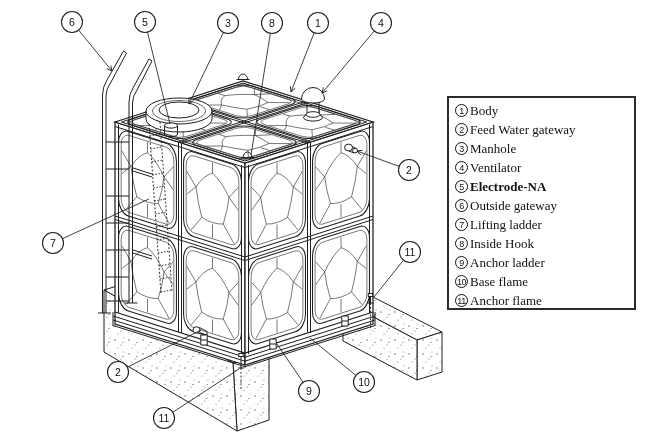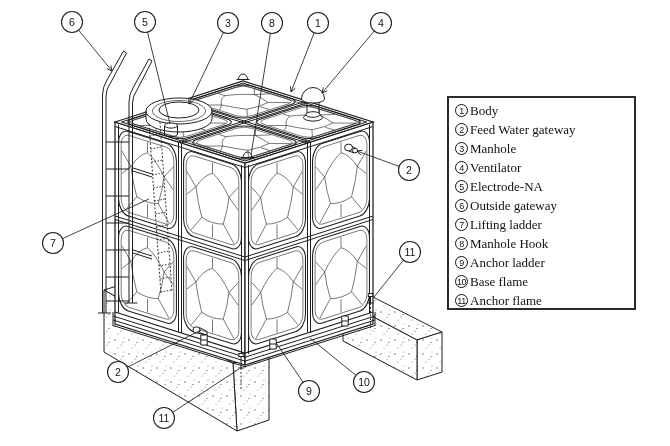--- a/index.html
+++ b/index.html
@@ -22,21 +22,21 @@
   .callout-num{font-family:"Liberation Sans",sans-serif;font-size:10.5px;fill:#111;text-anchor:middle;}
 
   
   .legend{position:absolute;left:447px;top:96px;width:189px;height:214px;background:#fff;
           border:2px solid #2b2b2b;box-sizing:border-box;padding:3px 0 0 6px;}
   .legend-item{height:19px;display:flex;align-items:center;white-space:nowrap;
                font-family:"Liberation Serif",serif;font-size:13px;color:#111;}
   .legend-item .num{flex:0 0 auto;width:13px;height:13px;border:1px solid #111;border-radius:50%;
                font-family:"Liberation Sans",sans-serif;font-size:9px;line-height:13px;
                text-align:center;margin-right:2px;letter-spacing:-0.5px;box-sizing:border-box;}
-  .legend-item.bold .lbl{font-weight:400;}
+  .legend-item.bold .lbl{font-weight:700;}
 </style>
 </head>
 <body>
 
 <div class="stage">
 
 <svg width="670" height="446" viewBox="0 0 670 446">
   <defs>
     <pattern id="stipple" width="14" height="14" patternUnits="userSpaceOnUse">
       <rect width="14" height="14" fill="#ffffff"></rect>
@@ -275,21 +275,21 @@
       <div class="legend-item">
         <span class="num">6</span>
         <span class="lbl">Outside gateway</span>
       </div>
       <div class="legend-item">
         <span class="num">7</span>
         <span class="lbl">Lifting ladder</span>
       </div>
       <div class="legend-item">
         <span class="num">8</span>
-        <span class="lbl">Manhole Hook</span>
+        <span class="lbl">Inside Hook</span>
       </div>
       <div class="legend-item">
         <span class="num">9</span>
         <span class="lbl">Anchor ladder</span>
       </div>
       <div class="legend-item">
         <span class="num">10</span>
         <span class="lbl">Base flame</span>
       </div>
       <div class="legend-item">

